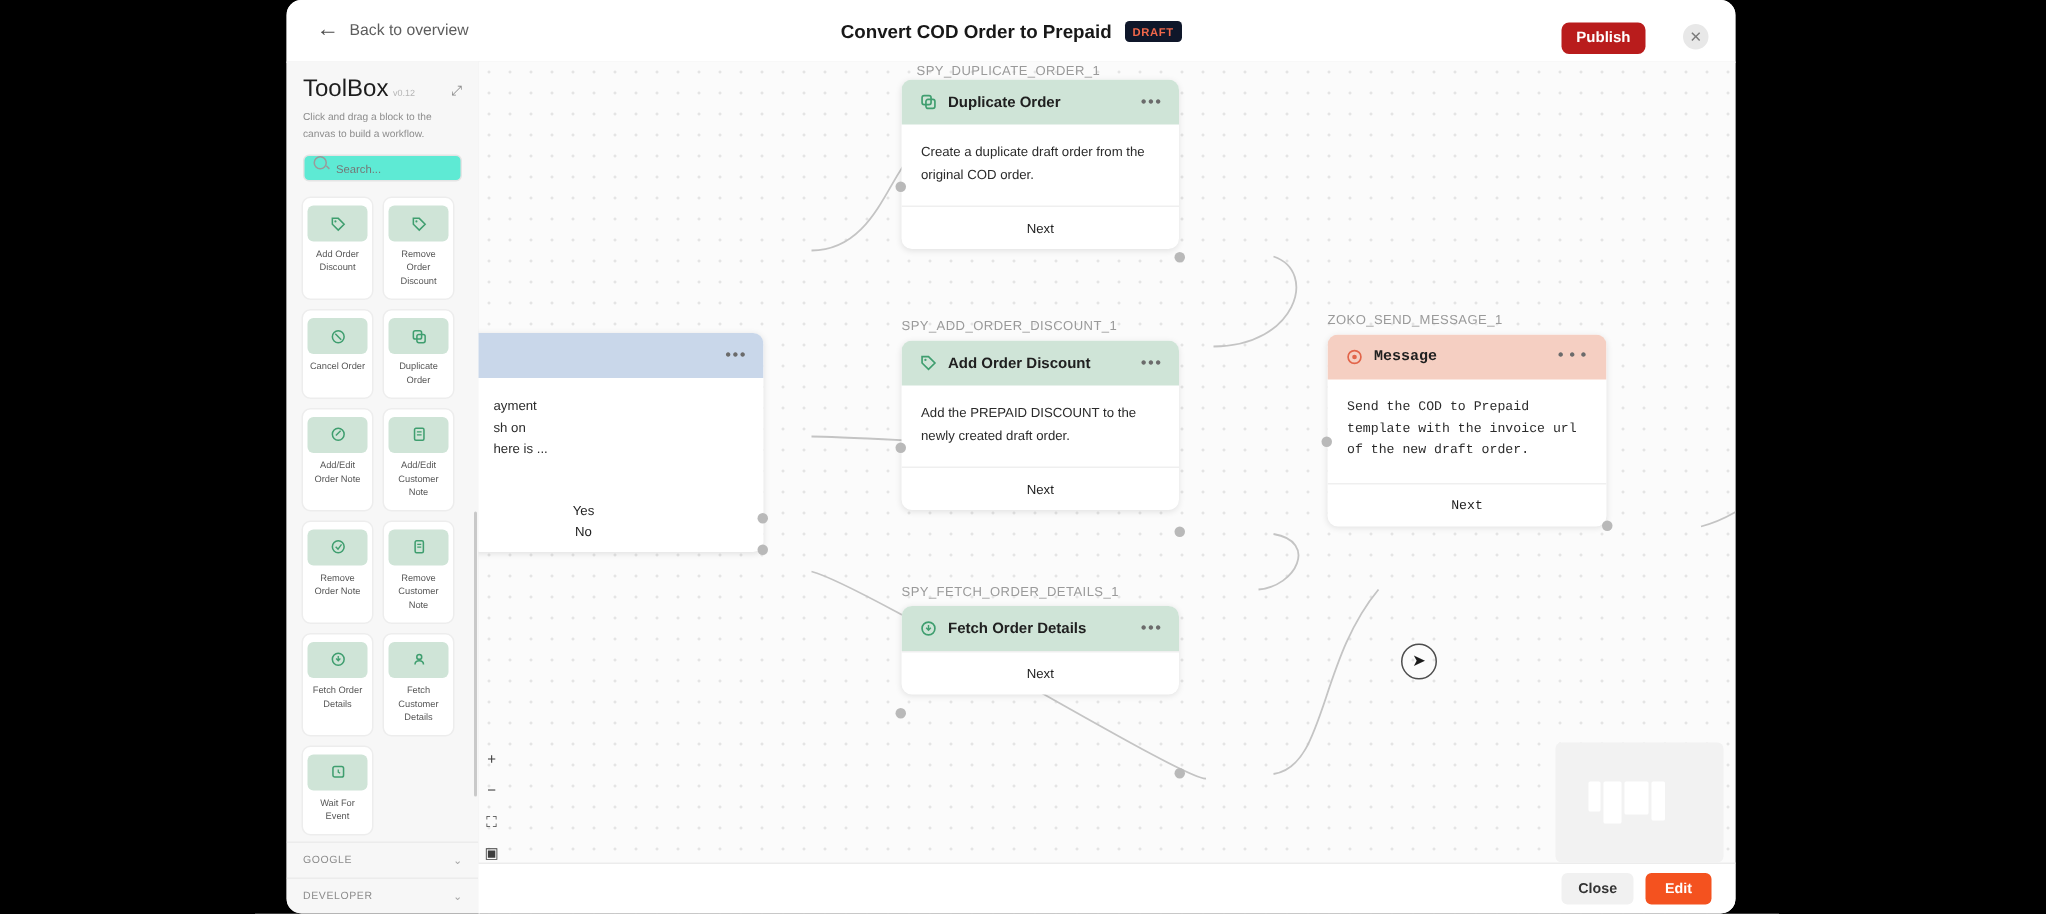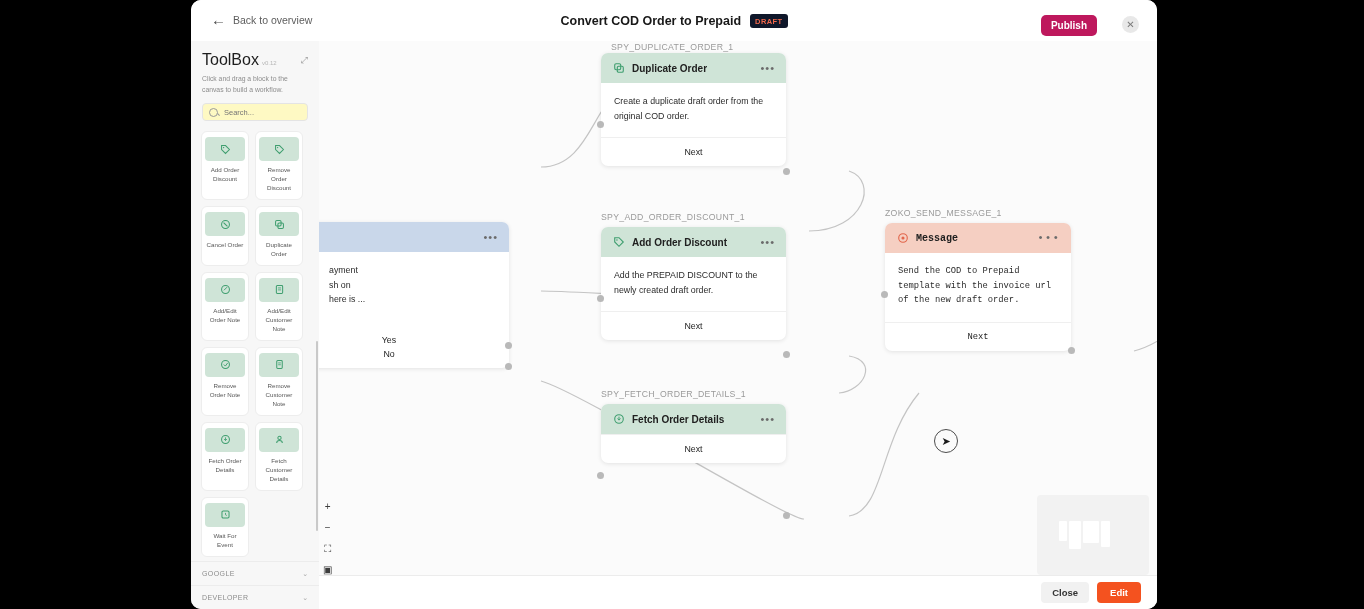--- a/index.html
+++ b/index.html
@@ -8,32 +8,32 @@
   #app{position:absolute;left:191px;top:0;width:966px;height:609px;background:#ffffff;border-radius:10px;overflow:hidden;}
 
   
   .topbar{position:absolute;left:0;top:0;width:966px;height:41px;background:#fff;border-bottom:1px solid #ececec;}
   .back{position:absolute;left:20px;top:12px;display:flex;align-items:center;gap:7px;cursor:pointer;}
   .back .arrow{font-size:15px;color:#4a4a4a;line-height:1;}
   .back .lbl{font-size:10.5px;color:#5d5d5d;}
   .title-wrap{position:absolute;left:0;top:0;width:966px;height:41px;display:flex;align-items:center;justify-content:center;gap:9px;pointer-events:none;}
   .title{font-size:12.5px;font-weight:bold;color:#181818;}
   .badge-draft{font-size:7.5px;font-weight:bold;letter-spacing:.4px;color:#f0674a;background:#0f172a;border-radius:3px;padding:3px 5px 2px;}
-  .publish{position:absolute;right:60px;top:15px;background:#be185d;color:#fff;font-size:10px;font-weight:bold;border:none;border-radius:5px;padding:5px 10px;cursor:pointer;}
+  .publish{position:absolute;right:60px;top:15px;background:#b91c1c;color:#fff;font-size:10px;font-weight:bold;border:none;border-radius:5px;padding:5px 10px;cursor:pointer;}
   .closebtn{position:absolute;right:18px;top:16px;width:17px;height:17px;border-radius:50%;background:#e8e8e8;color:#7b7b7b;font-size:10px;display:flex;align-items:center;justify-content:center;cursor:pointer;}
 
   
   .sidebar{position:absolute;left:0;top:41px;width:128px;height:568px;background:#f7f7f7;border-right:1px solid #e6e6e6;overflow:hidden;}
   .tb-head{padding:10px 11px 0 11px;}
   .tb-title-row{display:flex;align-items:center;justify-content:space-between;}
   .tb-title{font-size:16px;font-weight:normal;color:#1d1d1d;}
   .tb-ver{font-size:6px;color:#b6b6b6;margin-left:3px;}
   .tb-expand{font-size:9px;color:#8a8a8a;cursor:pointer;}
   .tb-desc{font-size:6.8px;line-height:1.55;color:#8d8d8d;margin-top:5px;width:105px;}
-  .searchbox{margin:8px 11px 0 11px;height:16px;background:#fef9c3;border:1px solid #e4e4e4;border-radius:4px;display:flex;align-items:center;gap:4px;padding:0 6px;}
+  .searchbox{margin:8px 11px 0 11px;height:16px;background:#5eead4;border:1px solid #e4e4e4;border-radius:4px;display:flex;gap:4px;padding:0 6px;}
   .searchbox .mag{width:7px;height:7px;border:1.1px solid #9a9a9a;border-radius:50%;position:relative;flex:0 0 auto;}
   .searchbox .mag:after{content:"";position:absolute;width:3px;height:1.1px;background:#9a9a9a;transform:rotate(45deg);right:-2.5px;bottom:0px;}
   .searchbox input{border:none;outline:none;font-size:7.5px;color:#555;font-family:"Liberation Sans",sans-serif;width:100%;background:transparent;}
 
   .grid{display:flex;flex-wrap:wrap;gap:6px;padding:10px 10px 0 10px;}
   .tile{width:48px;background:#fff;border:1px solid #ededed;border-radius:6px;padding:5px 3px 6px;box-sizing:border-box;cursor:pointer;}
   .tile .ico{height:24px;background:#cfe4d7;border-radius:4px;display:flex;align-items:center;justify-content:center;}
   .tile .ico svg{width:11px;height:11px;}
   .tile .nm{margin-top:5px;font-size:6.2px;line-height:1.45;color:#575757;text-align:center;}
 

